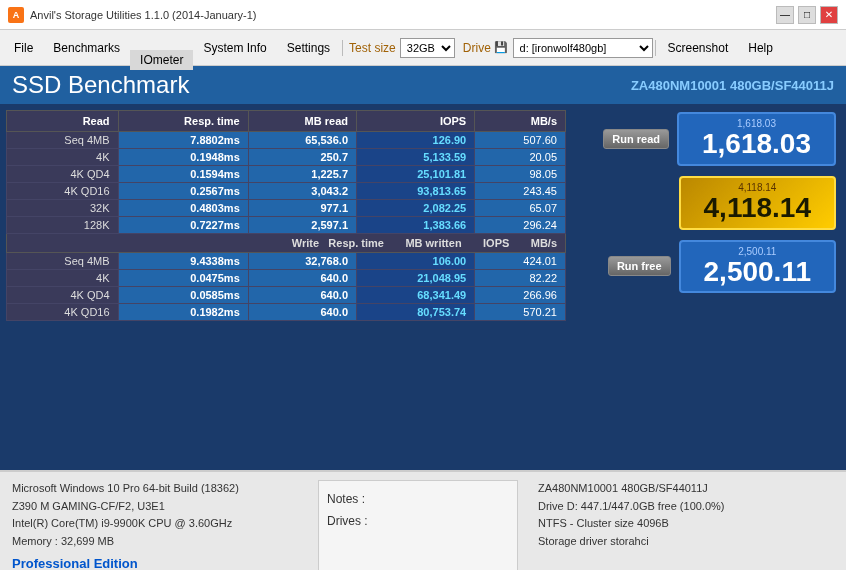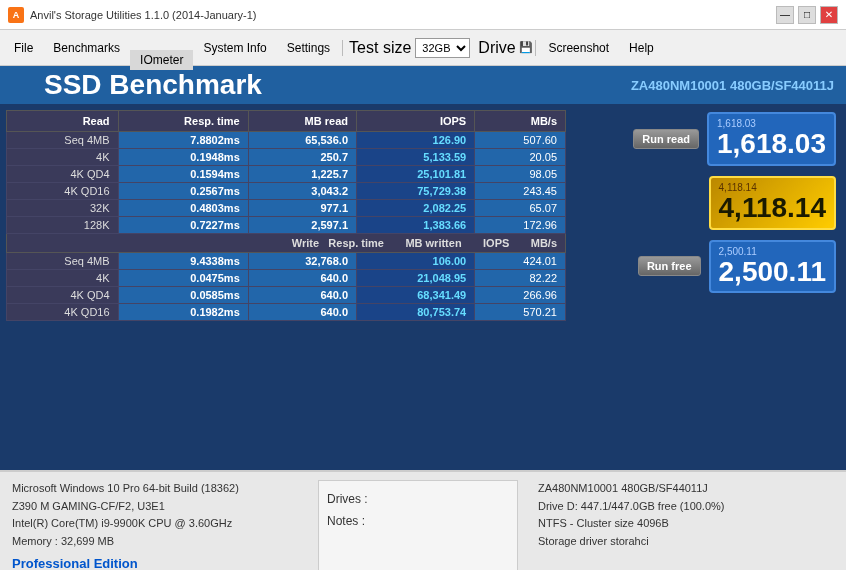--- a/index.html
+++ b/index.html
@@ -69,21 +69,21 @@
     .menu-item.active { background: #d8d8d8; margin-top: 25px; }
 
     .menu-separator { width: 1px; height: 16px; background: #bbb; margin: 0 2px; }
 
     .menu-control {
       display: flex;
       align-items: center;
       gap: 4px;
       margin-left: 4px;
     }
-    .menu-label { font-size: 16px; color: #000000; }
+    .menu-label { font-size: 12px; color: #a16207; }
     .menu-select {
       height: 20px;
       font-size: 11px;
       border: 1px solid #999;
       background: white;
       padding: 0 2px;
     }
     .menu-drive-box {
       display: flex;
       align-items: center;
@@ -102,24 +102,23 @@
     
     .header-section {
       background: #2060a0;
       height: 38px;
       display: flex;
       align-items: center;
       justify-content: space-between;
       padding: 0 12px;
     }
     .header-title {
-      font-size: 28px;
-      font-weight: bold;
-      color: #fff;
-      margin-left: 32px;
+      font-size: 24px;
+      font-weight: normal;
+      color: #fff;
     }
     .header-model {
       font-size: 13px;
       color: #88ccff;
       font-weight: bold;
     }
 
     
     .table-section {
       flex: 1;
@@ -182,22 +181,22 @@
       flex-direction: column;
       align-items: center;
       padding: 6px 10px;
       gap: 4px;
     }
 
     .score-box {
       background: #2266bb;
       border: 2px solid #4488dd;
       border-radius: 4px;
-      text-align: left;
-      padding: 4px 8px;
+      text-align: center;
+      padding: 4px 23px;
       min-width: 100px;
     }
     .score-small {
       font-size: 10px;
       color: #aaccff;
     }
     .score-large {
       font-size: 28px;
       font-weight: bold;
       color: #fff;
@@ -320,20 +319,23 @@
   <div class="menu-separator"></div>
   <div class="menu-control">
     <span class="menu-label">Test size</span>
     <select class="menu-select">
       <option>32GB</option>
     </select>
   </div>
   <div class="menu-drive-box">
     <span class="menu-label">Drive</span>
     <span style="font-size:11px;">💾</span>
+    <select class="drive-select">
+      <option>d: [ironwolf480gb]</option>
+    </select>
   </div>
   <div class="menu-separator"></div>
   <span class="menu-item">Screenshot</span>
   <span class="menu-item">Help</span>
 </div>
 
 <div class="header-section">
   <span class="header-title">SSD Benchmark</span>
   <span class="header-model">ZA480NM10001 480GB/SF44011J</span>
 </div>
@@ -370,36 +372,36 @@
     <td class="row-label">4K QD4</td>
     <td class="row-time">0.1594ms</td>
     <td class="row-mb">1,225.7</td>
     <td class="row-iops">25,101.81</td>
     <td class="row-mbs">98.05</td>
   </tr>
           <tr>
     <td class="row-label">4K QD16</td>
     <td class="row-time">0.2567ms</td>
     <td class="row-mb">3,043.2</td>
-    <td class="row-iops">75,729.38</td>
+    <td class="row-iops">93,813.65</td>
     <td class="row-mbs">243.45</td>
   </tr>
           <tr>
     <td class="row-label">32K</td>
     <td class="row-time">0.4803ms</td>
     <td class="row-mb">977.1</td>
     <td class="row-iops">2,082.25</td>
     <td class="row-mbs">65.07</td>
   </tr>
           <tr>
     <td class="row-label">128K</td>
     <td class="row-time">0.7227ms</td>
     <td class="row-mb">2,597.1</td>
     <td class="row-iops">1,383.66</td>
-    <td class="row-mbs">172.96</td>
+    <td class="row-mbs">296.24</td>
   </tr>
         </tbody>
       <tbody>
         <tr>
           <th colspan="5" style="background:#3a3a5a;color:#ddd;padding:3px 8px;border:1px solid #555;">
             <span>Write</span>&nbsp;&nbsp;
             <span>Resp. time</span>&nbsp;&nbsp;&nbsp;&nbsp;&nbsp;&nbsp;
             <span>MB written</span>&nbsp;&nbsp;&nbsp;&nbsp;&nbsp;&nbsp;
             <span>IOPS</span>&nbsp;&nbsp;&nbsp;&nbsp;&nbsp;&nbsp;
             <span>MB/s</span>
@@ -469,22 +471,22 @@
 
 <div class="bottom-bar">
   <div class="bottom-left">
     <div>Microsoft Windows 10 Pro 64-bit Build (18362)</div>
     <div>Z390 M GAMING-CF/F2, U3E1</div>
     <div>Intel(R) Core(TM) i9-9900K CPU @ 3.60GHz</div>
     <div>Memory : 32,699 MB</div>
     <div class="pro-edition">Professional Edition</div>
   </div>
   <div class="bottom-middle">
+    <div>Notes :</div>
     <div>Drives :</div>
-    <div>Notes :</div>
   </div>
   <div class="bottom-right">
     <div>ZA480NM10001 480GB/SF44011J</div>
     <div>Drive D: 447.1/447.0GB free (100.0%)</div>
     <div>NTFS - Cluster size 4096B</div>
     <div>Storage driver  storahci</div>
     <div>&nbsp;</div>
     <div>Alignment 16384kB OK</div>
 
   </div>

